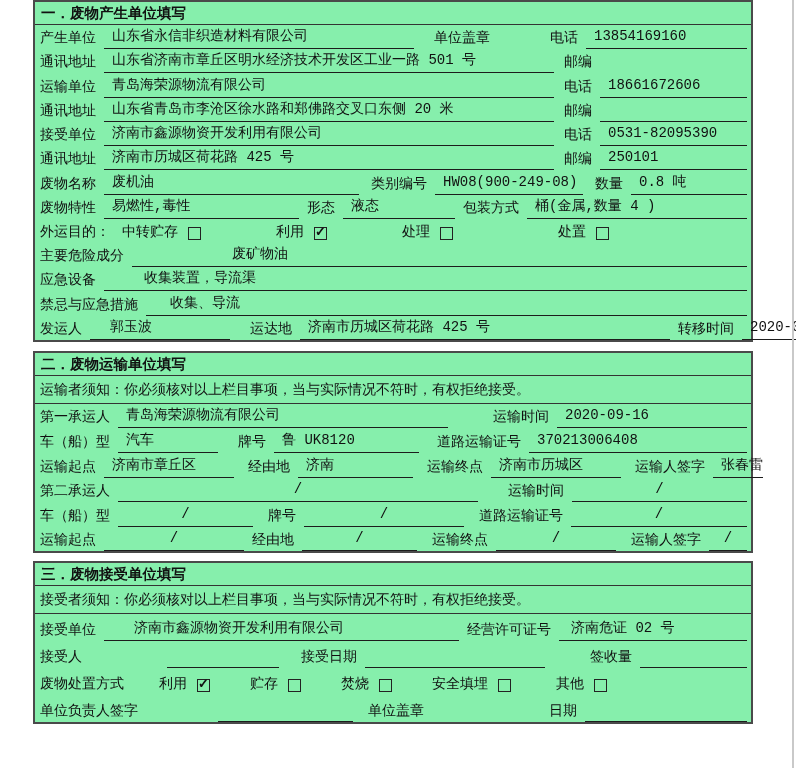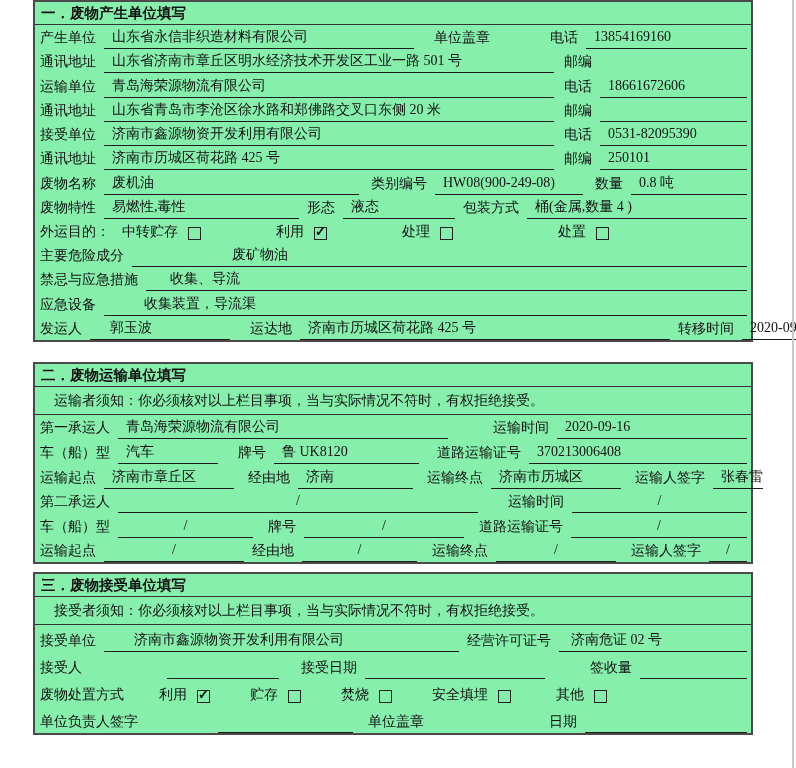--- a/index.html
+++ b/index.html
@@ -12,33 +12,33 @@
     overflow:hidden;
   }
   .page-edge{position:absolute;top:0;right:2px;width:2px;height:768px;background:#c9c9c9;}
   .doc-header{position:relative;height:42px;}
   .doc-number{position:absolute;left:35px;top:11px;font-size:14px;white-space:nowrap;}
   .doc-title{position:absolute;left:440px;top:3px;transform:translateX(-50%);
     margin:0;font-size:26px;font-weight:bold;letter-spacing:1px;white-space:nowrap;}
   .qr-fragment{position:absolute;left:578px;top:0;}
   .box{margin-left:33px;width:720px;border:2px solid #4a4a4a;box-sizing:border-box;background:#86efac;}
   .b1{margin-top:0;}
-  .b2{margin-top:20px;}
+  .b2{margin-top:9px;}
   .b3{margin-top:8px;}
   .sec-header{height:22px;line-height:22px;padding-left:6px;font-size:14.5px;font-weight:bold;
     border-bottom:1.5px solid #333;}
-  .notice{height:27px;line-height:27px;padding-left:19px;font-size:14px;border-bottom:1px solid #333;white-space:nowrap;}
+  .notice{height:27px;line-height:27px;padding-left:5px;font-size:14px;border-bottom:1px solid #333;white-space:nowrap;}
   .row{display:flex;align-items:flex-end;padding:0 4px 0 5px;box-sizing:border-box;white-space:nowrap;}
   .b1 .row{height:24.23px;}
   .b2 .row{height:24.6px;}
   .b3 .row{height:27px;}
   .lbl{font-size:14px;line-height:17px;padding-bottom:3px;flex:0 0 auto;}
   .fill{font-size:14px;line-height:17px;padding-bottom:3px;padding-left:8px;
     border-bottom:1px solid #1c1c1c;flex:0 0 auto;box-sizing:border-box;
-    margin-left:8px;overflow:visible;}
+    margin-left:8px;overflow:visible;font-family:Liberation Mono, monospace;}
   .fill.grow{flex:1 1 auto;}
   .fill.c{text-align:center;padding-left:0;}
   .checkbox{display:inline-block;width:11px;height:11px;border:1.5px solid #222;
     margin-left:10px;margin-bottom:3px;position:relative;flex:0 0 auto;}
   .checkbox.checked::after{content:"✓";position:absolute;left:0px;top:-4px;
     font-size:13px;font-weight:bold;color:#111;}
 </style>
 </head>
 <body>
 
@@ -120,27 +120,27 @@
       <span class="lbl" style="margin-left:105px">处置</span>
       <span class="checkbox"></span>
     </div>
 
     <div class="row">
       <span class="lbl">主要危险成分</span>
       <span class="fill grow" style="padding-left:100px">废矿物油</span>
     </div>
 
     <div class="row">
+      <span class="lbl">应急设备</span>
+      <span class="fill grow" style="padding-left:40px">收集装置，导流渠</span>
+    </div>
+
+    <div class="row">
       <span class="lbl">禁忌与应急措施</span>
       <span class="fill grow" style="padding-left:24px">收集、导流</span>
-    </div>
-
-    <div class="row">
-      <span class="lbl">应急设备</span>
-      <span class="fill grow" style="padding-left:40px">收集装置，导流渠</span>
     </div>
 
     <div class="row">
       <span class="lbl">发运人</span>
       <span class="fill" style="width:140px;padding-left:20px">郭玉波</span>
       <span class="lbl" style="margin-left:20px">运达地</span>
       <span class="fill" style="width:370px">济南市历城区荷花路 425 号</span>
       <span class="lbl" style="margin-left:8px">转移时间</span>
       <span class="fill grow">2020-09-16</span>
     </div>

